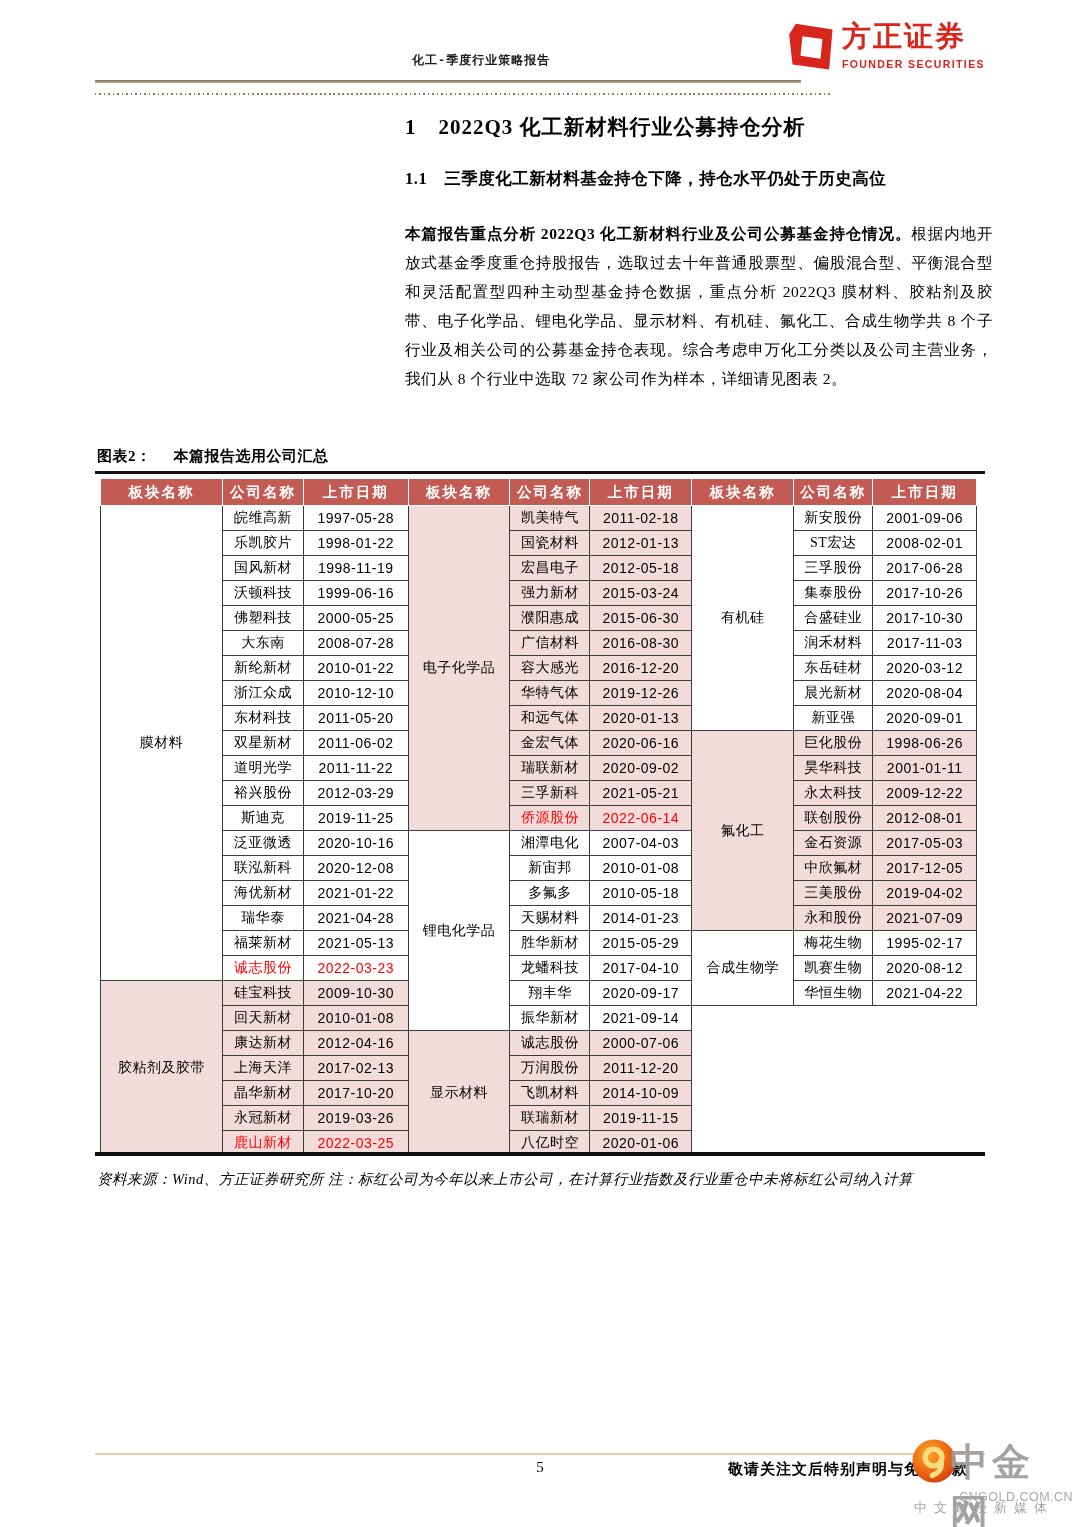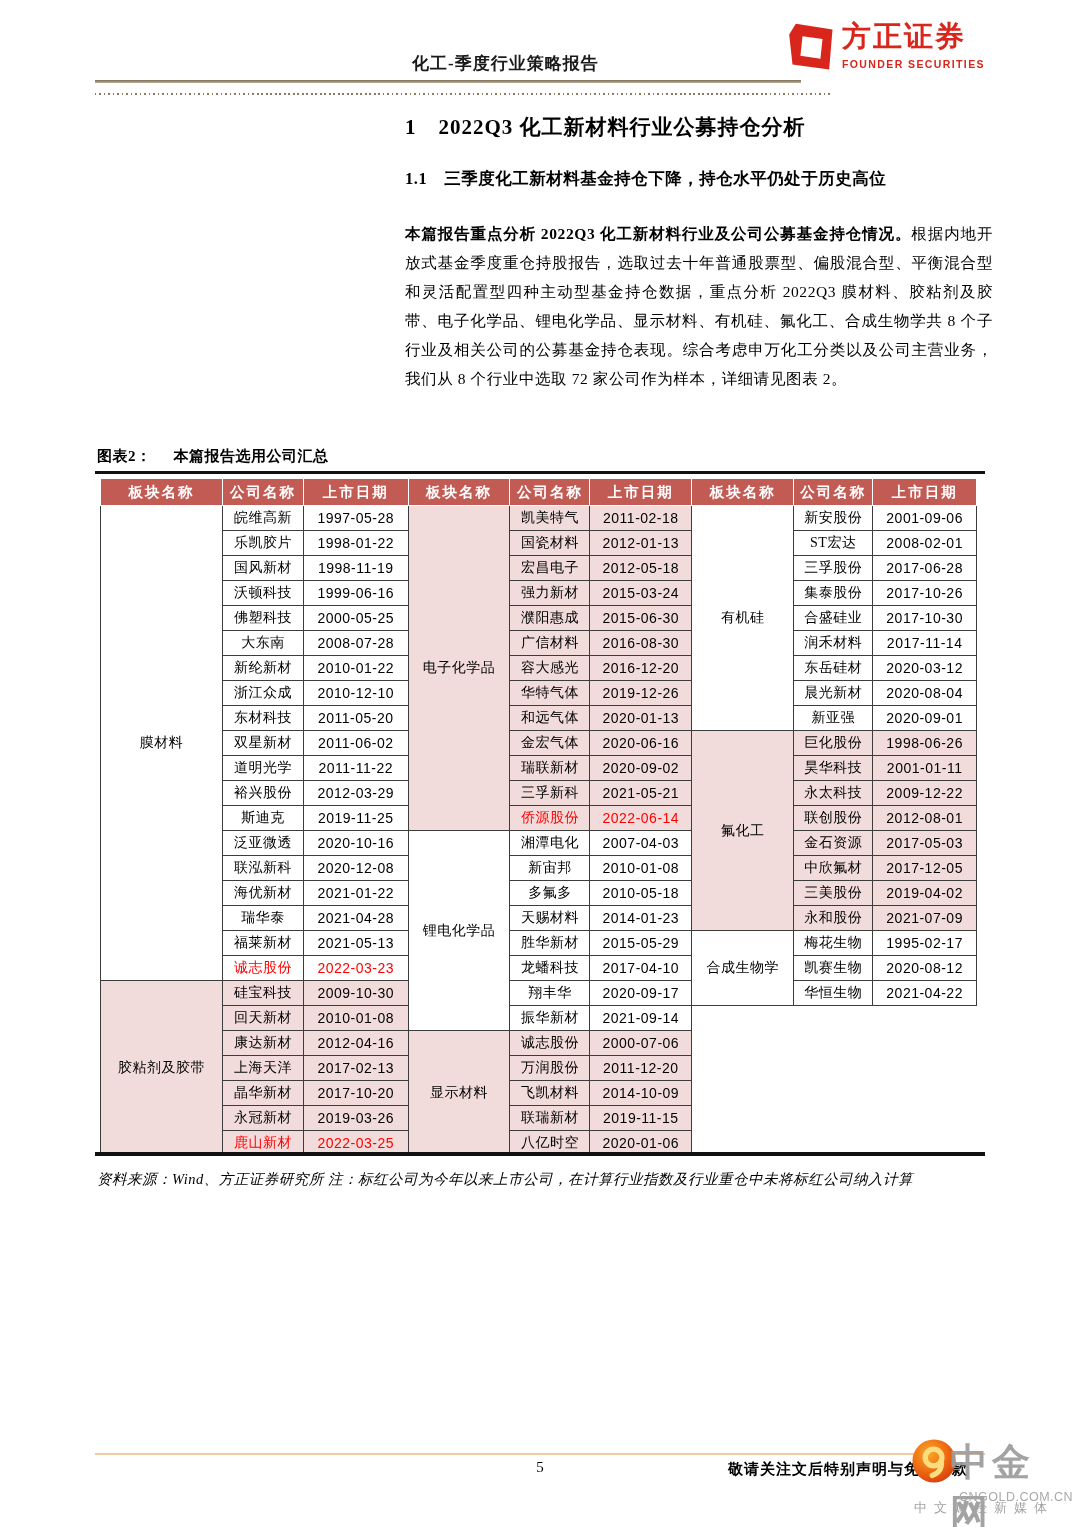--- a/index.html
+++ b/index.html
@@ -1,22 +1,22 @@
 <!DOCTYPE html>
 <html style="--brand-red: #D8261C; --header-red: #C35B55; --pink: #F2DCDB; --red-text: #FF0000;"><head>
 <meta charset="utf-8">
 <style>
   html,body{margin:0;padding:0;background:#ffffff;}
   .page{
     position:relative;width:1080px;height:1527px;margin:0 auto;background:#fff;
     font-family:"Liberation Serif","DejaVu Serif",serif;color:#000;overflow:hidden;
   }
   
-  .doc-type{position:absolute;top:52px;left:412px;font-size:17px;font-weight:bold;
-    letter-spacing:1px;color:#1a1a1a;font-family:Liberation Serif, serif;}
+  .doc-type{position:absolute;top:52px;left:412px;font-size:12px;font-weight:bold;
+    letter-spacing:1px;color:#1a1a1a;font-family:Liberation Mono, monospace;}
   .brand{position:absolute;top:22px;right:95px;display:flex;align-items:flex-start;gap:7px;}
   .brand-mark{width:50px;height:50px;}
   .brand-text{display:flex;flex-direction:column;line-height:1;}
   .brand-cn{font-size:29px;font-weight:bold;color:var(--brand-red);letter-spacing:2px;
     font-family:"Liberation Sans","DejaVu Sans",sans-serif;}
   .brand-en{font-size:10.5px;font-weight:bold;color:var(--brand-red);letter-spacing:1.4px;
     margin-top:8px;font-family:"Liberation Sans","DejaVu Sans",sans-serif;}
   .rule-solid{position:absolute;top:80px;left:95px;width:706px;height:3px;
     background:linear-gradient(to bottom,#7e6f57,#bdb098);}
   .rule-dotted{position:absolute;top:93px;left:95px;width:736px;height:2px;
@@ -155,21 +155,21 @@
             <td class="date hl">2015-06-30</td>
             <td class="name">合盛硅业</td>
             <td class="date">2017-10-30</td>
           </tr>
           <tr>
             <td class="name">大东南</td>
             <td class="date">2008-07-28</td>
             <td class="name hl">广信材料</td>
             <td class="date hl">2016-08-30</td>
             <td class="name">润禾材料</td>
-            <td class="date">2017-11-14</td>
+            <td class="date">2017-11-03</td>
           </tr>
           <tr>
             <td class="name">新纶新材</td>
             <td class="date">2010-01-22</td>
             <td class="name hl">容大感光</td>
             <td class="date hl">2016-12-20</td>
             <td class="name">东岳硅材</td>
             <td class="date">2020-03-12</td>
           </tr>
           <tr>

